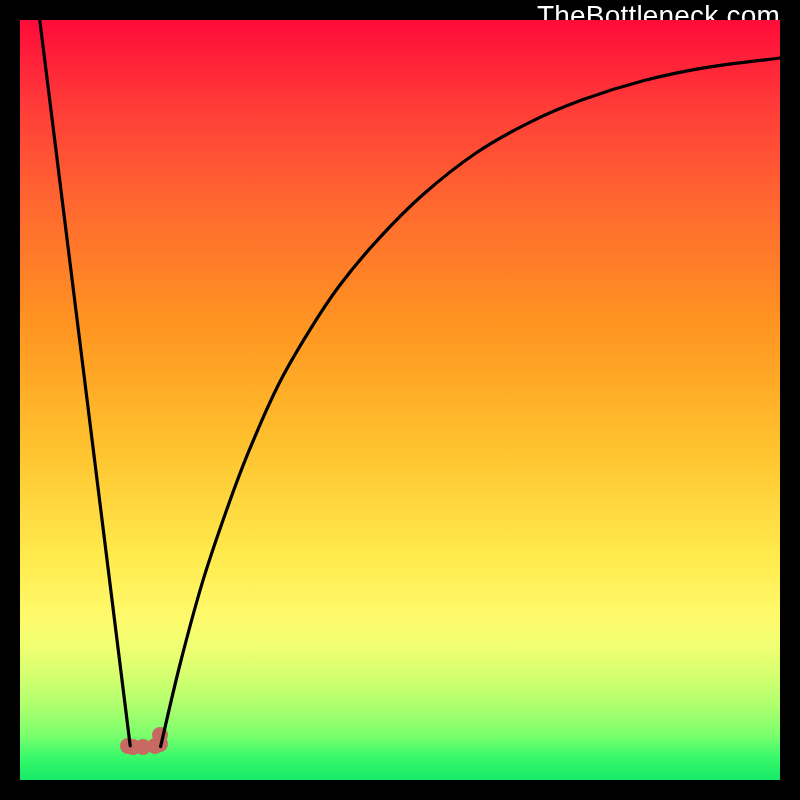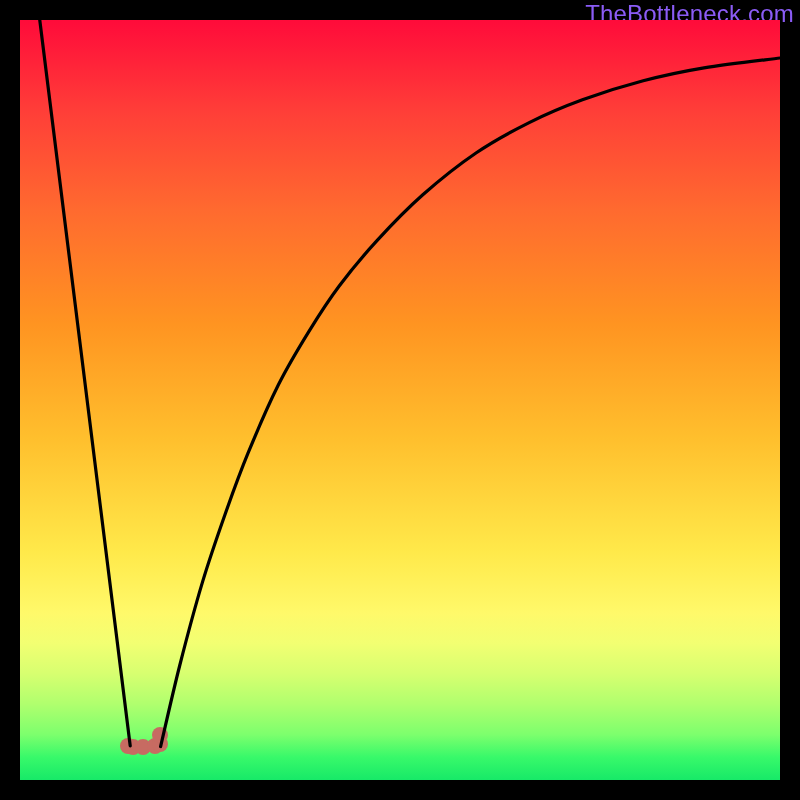--- a/index.html
+++ b/index.html
@@ -36,23 +36,23 @@
       #f2ff72 82%,
       #d7ff70 86%,
       #b0ff6e 90%,
       #7dff6d 94%,
       #38f96a 97%,
       #17e968 100%);
   }
   .watermark {
     position: absolute;
     top: 0px;
-    right: 6px;
-    color: #8b5cf6;
-    font-size: 24px;
+    right: 20px;
+    color: #ffffff;
+    font-size: 28px;
     font-weight: 500;
     letter-spacing: 0.2px;
   }
   svg.curve {
     position: absolute;
     left: 0;
     top: 0;
     width: 760px;
     height: 760px;
   }

